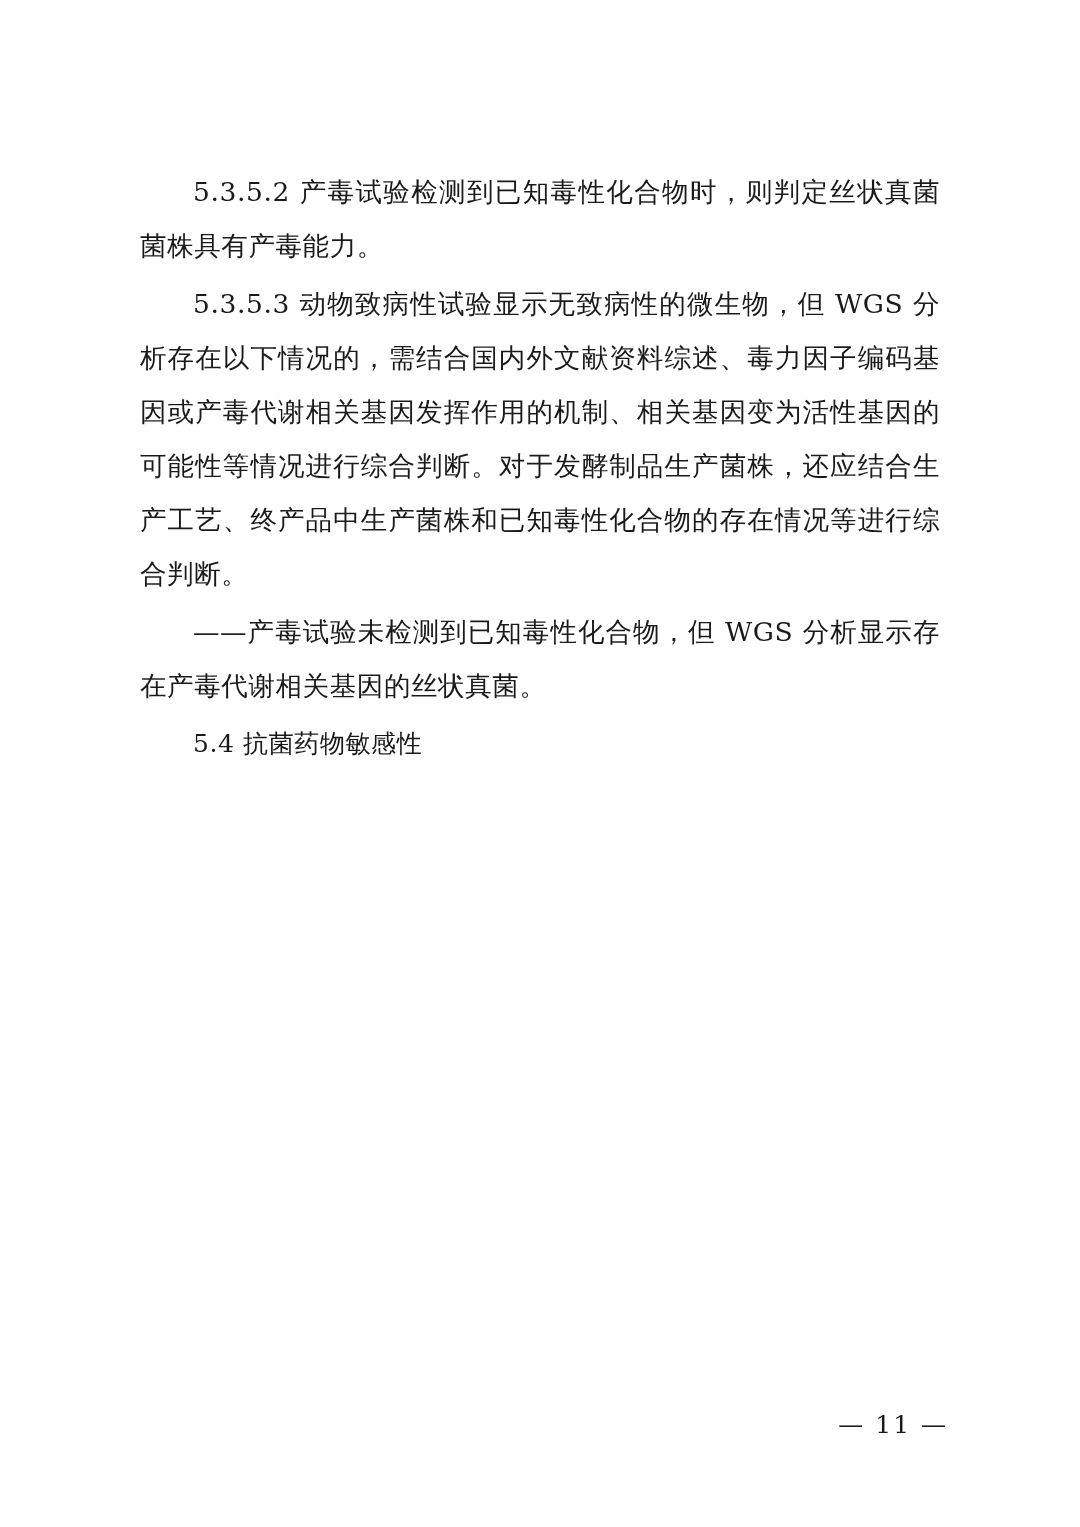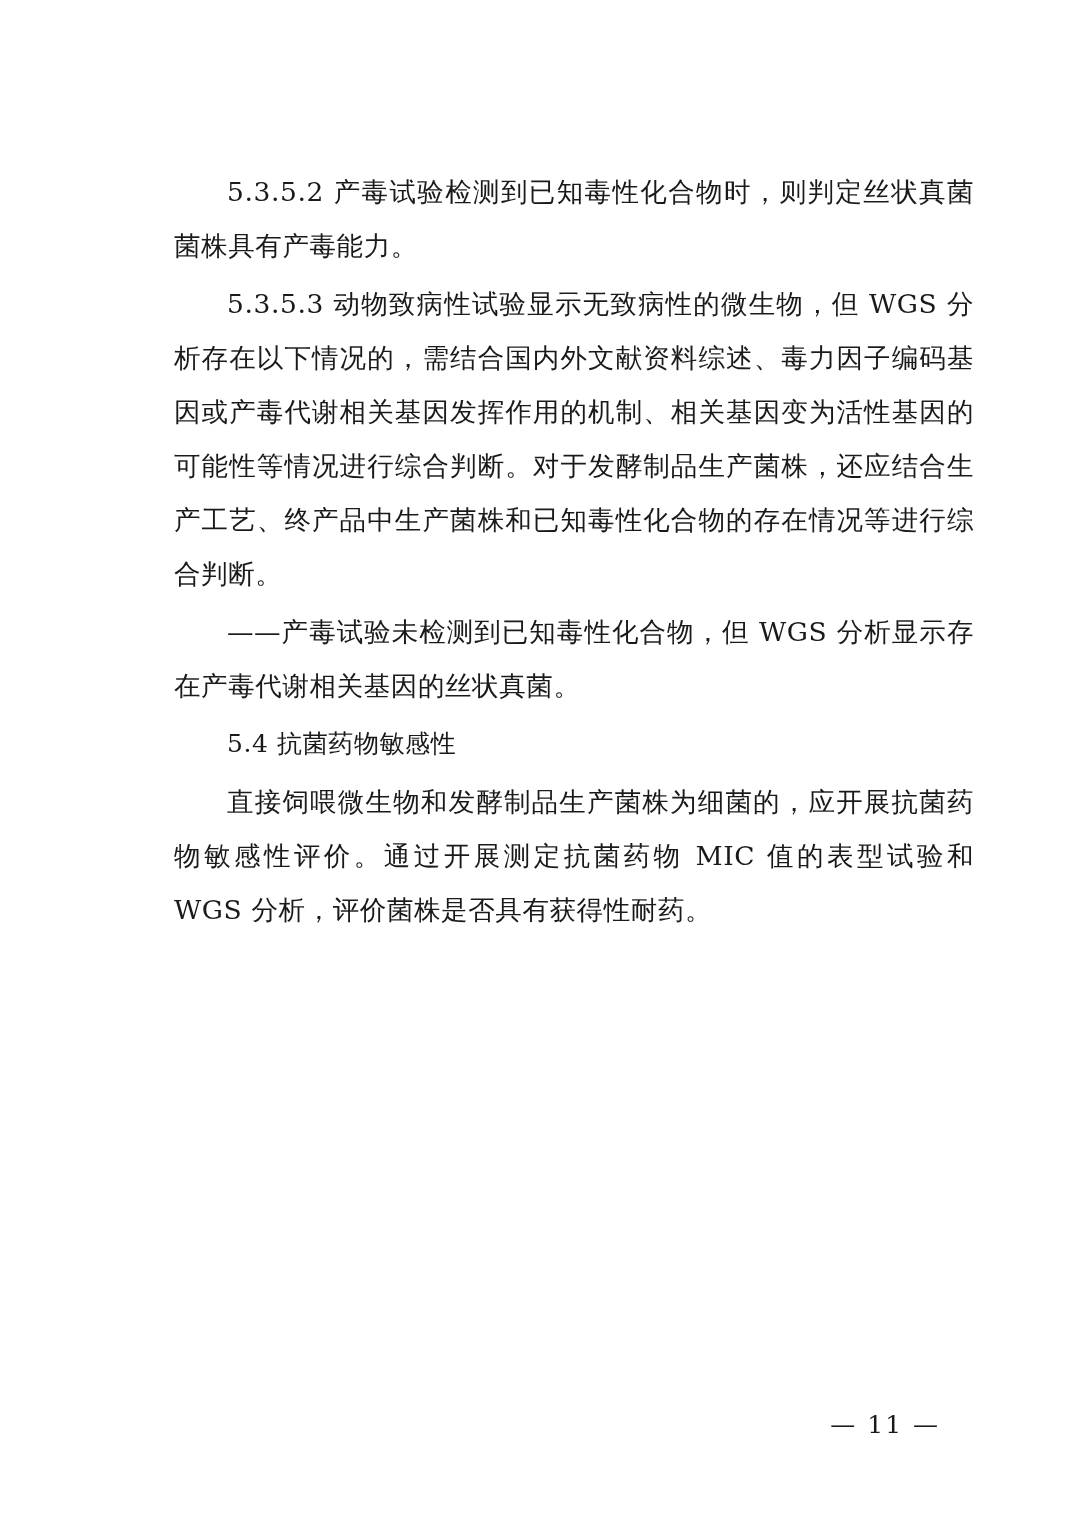--- a/index.html
+++ b/index.html
@@ -19,42 +19,41 @@
     position: absolute;
     left: 0;
     top: 0;
     width: 1080px;
     height: 1527px;
     box-sizing: border-box;
     padding: 165px 140px 60px 140px;
   }
   .content {
     width: 800px;
-    margin-left: 34px;
   }
   p.para {
     margin: 0 0 4px 0;
     font-size: 26.5px;
     line-height: 54px;
     text-align: justify;
     text-justify: inter-ideograph;
     letter-spacing: 0.6px;
     text-indent: 53px;
   }
   p.heading {
     margin: 0 0 4px 0;
     font-size: 25px;
     line-height: 54px;
     text-indent: 53px;
     letter-spacing: 0.6px;
   }
   .footer {
     position: absolute;
     left: 140px;
-    right: 140px;
+    right: 132px;
     bottom: 88px;
     text-align: right;
     font-size: 25px;
     letter-spacing: 2px;
     color: #1a1a1a;
   }
 </style>
 </head>
 <body>
 
@@ -63,20 +62,19 @@
 
     <p class="para">5.3.5.2 产毒试验检测到已知毒性化合物时，则判定丝状真菌菌株具有产毒能力。</p>
 
     <p class="para">5.3.5.3 动物致病性试验显示无致病性的微生物，但 WGS 分析存在以下情况的，需结合国内外文献资料综述、毒力因子编码基因或产毒代谢相关基因发挥作用的机制、相关基因变为活性基因的可能性等情况进行综合判断。对于发酵制品生产菌株，还应结合生产工艺、终产品中生产菌株和已知毒性化合物的存在情况等进行综合判断。</p>
 
 
     <p class="para">——产毒试验未检测到已知毒性化合物，但 WGS 分析显示存在产毒代谢相关基因的丝状真菌。</p>
 
     <p class="heading">5.4 抗菌药物敏感性</p>
 
-    <p class="para">直接饲喂微生物和发酵制品生产菌株为细菌的，应开展抗菌药物敏感性评价。通过开展测定抗菌药物 MIC 值的表型试验和 WGS 分析，评价菌株是否具有获得性耐药。</p>
 
 
 
   </div>
 
   <div class="footer">— 11 —</div>
 </div>
 
 </body></html>

